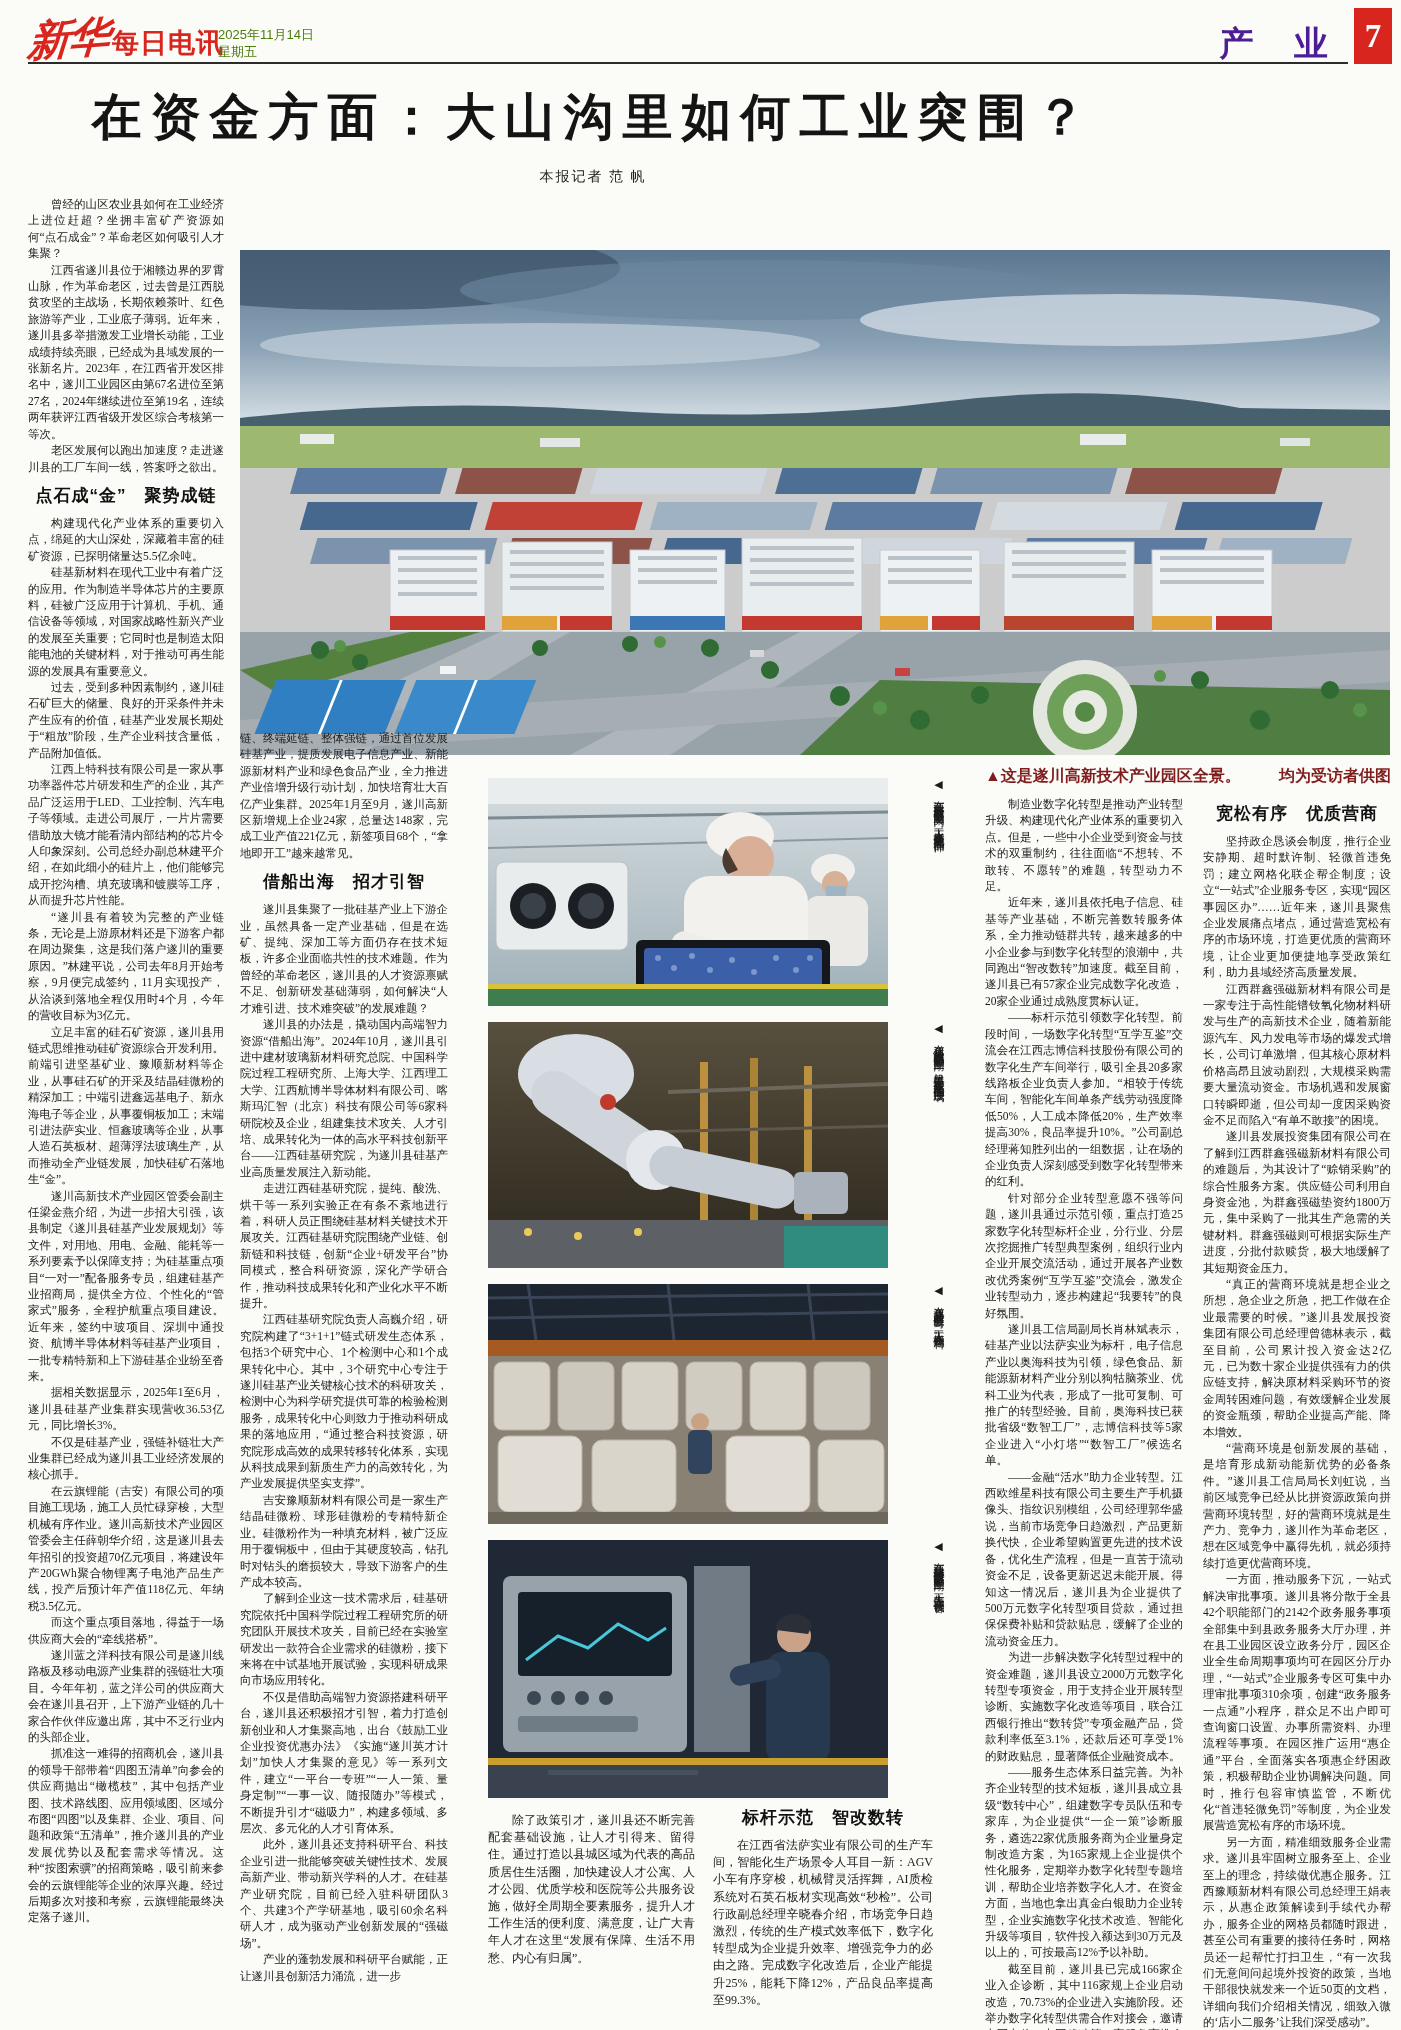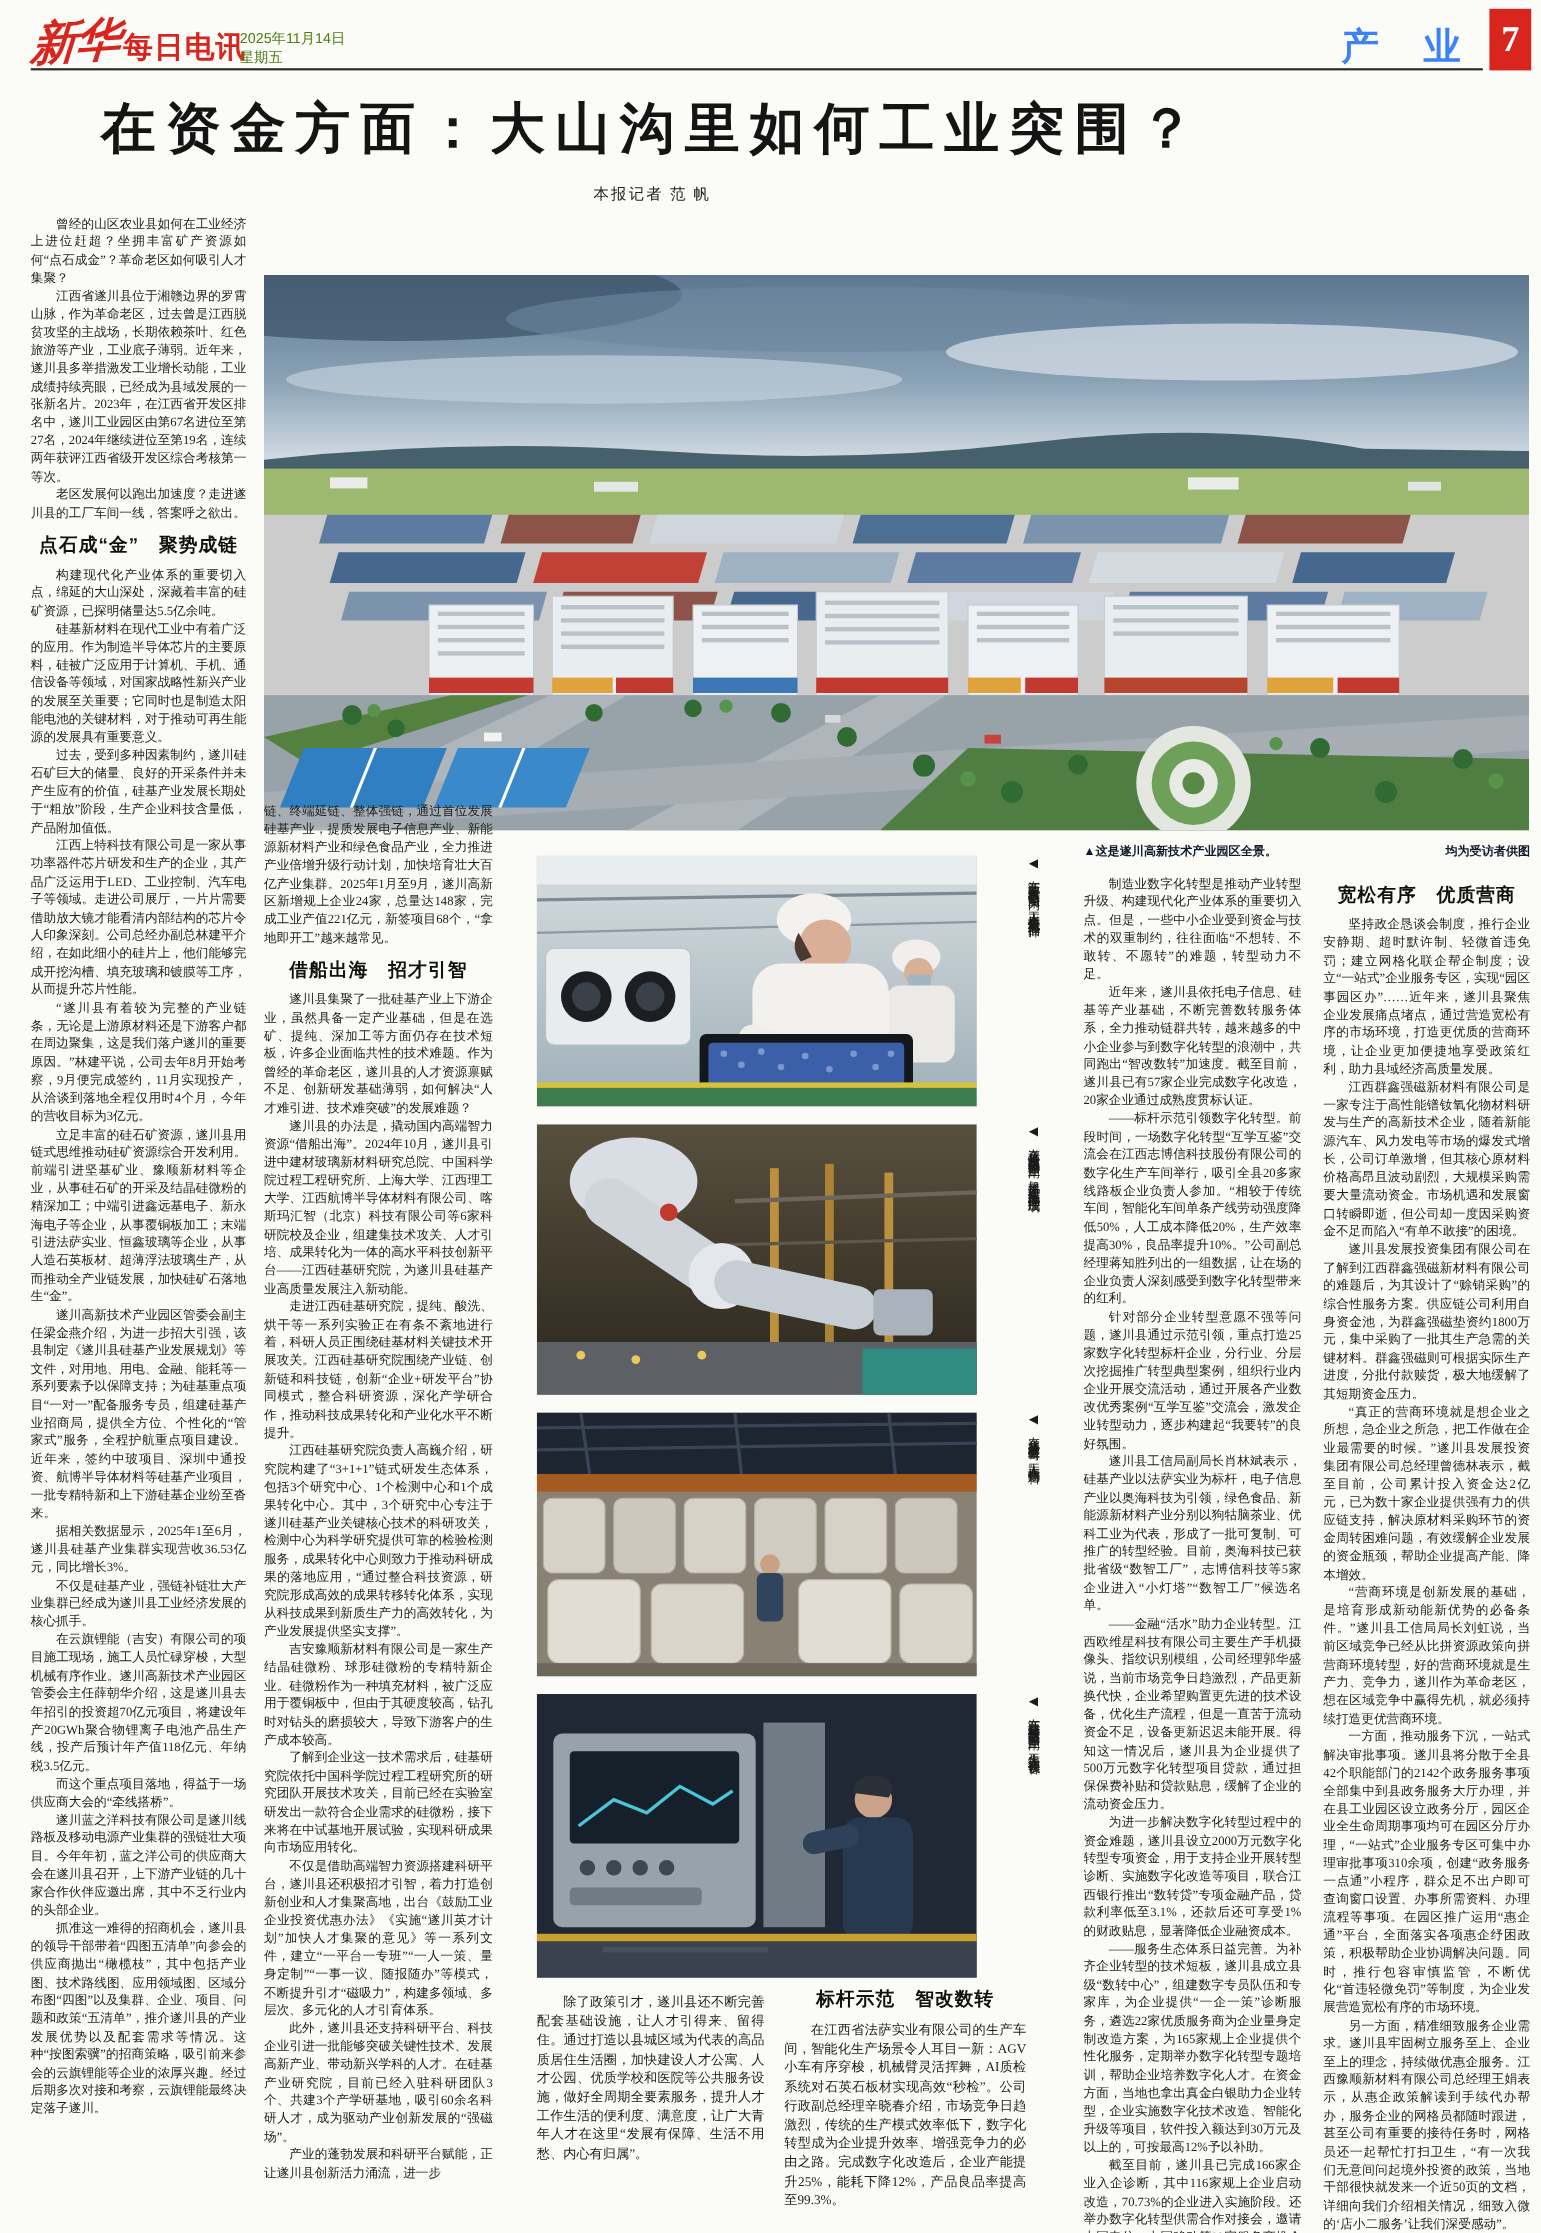--- a/index.html
+++ b/index.html
@@ -9,39 +9,39 @@
   .masthead{position:absolute;left:28px;top:8px;width:1364px;height:56px;}
   .mast-rule{position:absolute;left:0;right:44px;bottom:0;height:2px;background:#2b2b2b;}
   .logo-wrap{position:absolute;left:0;bottom:6px;display:flex;align-items:flex-end;}
   .logo-script{color:#d8261e;font-size:42px;font-weight:bold;font-style:italic;line-height:38px;
                transform:rotate(-4deg) skewX(-8deg);letter-spacing:-2px;}
   .logo-block{color:#d8261e;font-size:27px;font-weight:bold;letter-spacing:1px;line-height:30px;
               font-family:"Liberation Sans","DejaVu Sans",sans-serif;margin-left:4px;}
   .date-wrap{position:absolute;left:190px;bottom:4px;font-size:13px;line-height:17px;color:#4d7c0f;
              font-family:"Liberation Sans","DejaVu Sans",sans-serif;}
   .section-wrap{position:absolute;right:0;bottom:0;display:flex;align-items:flex-end;}
-  .section-title{color:#3b82f6;font-size:34px;font-weight:bold;letter-spacing:16px;line-height:36px;margin-right:10px;margin-bottom:2px;}
+  .section-title{color:#4c1d95;font-size:34px;font-weight:bold;letter-spacing:16px;line-height:36px;margin-right:10px;margin-bottom:2px;}
   .page-no-box{width:38px;height:56px;background:#d8261e;color:#fff;display:flex;align-items:center;justify-content:center;
                font-size:33px;font-weight:bold;}
   
   .headline{position:absolute;left:28px;top:84px;width:1130px;text-align:center;
             font-size:50px;font-weight:bold;letter-spacing:9px;color:#141414;}
   .byline{position:absolute;left:28px;top:168px;width:1130px;text-align:center;font-size:14px;color:#222;letter-spacing:2px;}
   
   .col{position:absolute;overflow:hidden;}
   .para{margin:0;text-indent:2em;text-align:justify;font-size:12px;line-height:17.2px;color:#1c1c1c;}
   .small .para{font-size:11.5px;line-height:16.4px;}
   .flush{text-indent:0;}
   .subhead{margin:9px 0 8px 0;text-align:center;font-size:17px;font-weight:bold;letter-spacing:1px;color:#111;
            font-family:"Liberation Sans","DejaVu Sans",sans-serif;}
   
   .photo{position:absolute;overflow:hidden;background:#ccc;}
   .photo svg{display:block;width:100%;height:100%;}
   .aerial-caption{position:absolute;left:985px;top:766px;width:406px;display:flex;justify-content:space-between;
-                  font-family:"Liberation Sans","DejaVu Sans",sans-serif;font-size:11px;font-weight:bold;color:#0f172a;text-align:center;}
+                  font-family:"Liberation Sans","DejaVu Sans",sans-serif;font-size:16px;font-weight:bold;color:#7f1d1d;text-align:center;}
   .vcap{position:absolute;left:892px;width:54px;writing-mode:vertical-rl;text-orientation:upright;
         font-size:11px;line-height:14px;letter-spacing:1px;color:#1b1b1b;text-align:left;}
 </style>
 </head>
 <body>
 
 <div class="page">
 
   <div class="masthead">
     <div class="mast-rule"></div>

